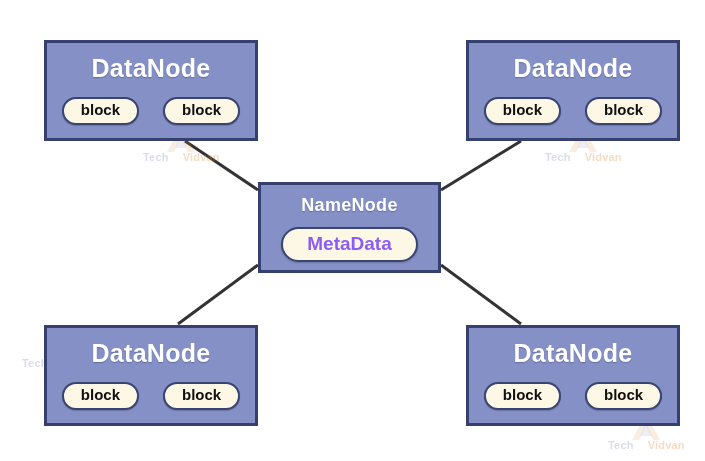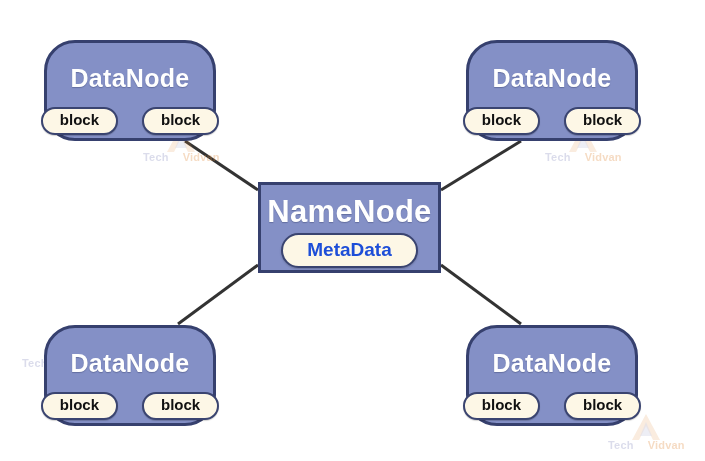--- a/index.html
+++ b/index.html
@@ -43,24 +43,23 @@
     font-weight: bold;
     letter-spacing: 0.3px;
     text-align: center;
     white-space: nowrap;
     line-height: 1;
     text-shadow: 0 1px 1px rgba(40,48,90,0.35);
   }
 
   
   .datanode {
-    width: 172px;
+    width: 214px;
     height: 101px;
-    padding-top: 23px;
-    border-radius: 31px;
+    padding-top: 13px;
   }
   .datanode .node-title {
     font-size: 25px;
   }
   .blocks-row {
     display: flex;
     flex-direction: row;
     justify-content: center;
     gap: 24px;
     margin-top: 16px;
@@ -80,31 +79,31 @@
 
   
   .namenode {
     width: 183px;
     height: 91px;
     left: 258px;
     top: 182px;
     padding-top: 11px;
   }
   .namenode .node-title {
-    font-size: 31px;
+    font-size: 18px;
   }
   .meta-pill {
     background: #fdf7e6;
     border: 2px solid #3a4470;
     border-radius: 999px;
-    color: #1d4ed8;
+    color: #8b5cf6;
     font-size: 19px;
     font-weight: bold;
     padding: 4px 24px 5px 24px;
-    margin-top: 6px;
+    margin-top: 13px;
     line-height: 1.15;
     white-space: nowrap;
     box-shadow: 0 1px 2px rgba(0,0,0,0.2);
   }
 
   
   #node-dn-tl { left: 44px;  top: 40px; }
   #node-dn-tr { left: 466px; top: 40px; }
   #node-dn-bl { left: 44px;  top: 325px; }
   #node-dn-br { left: 466px; top: 325px; }

